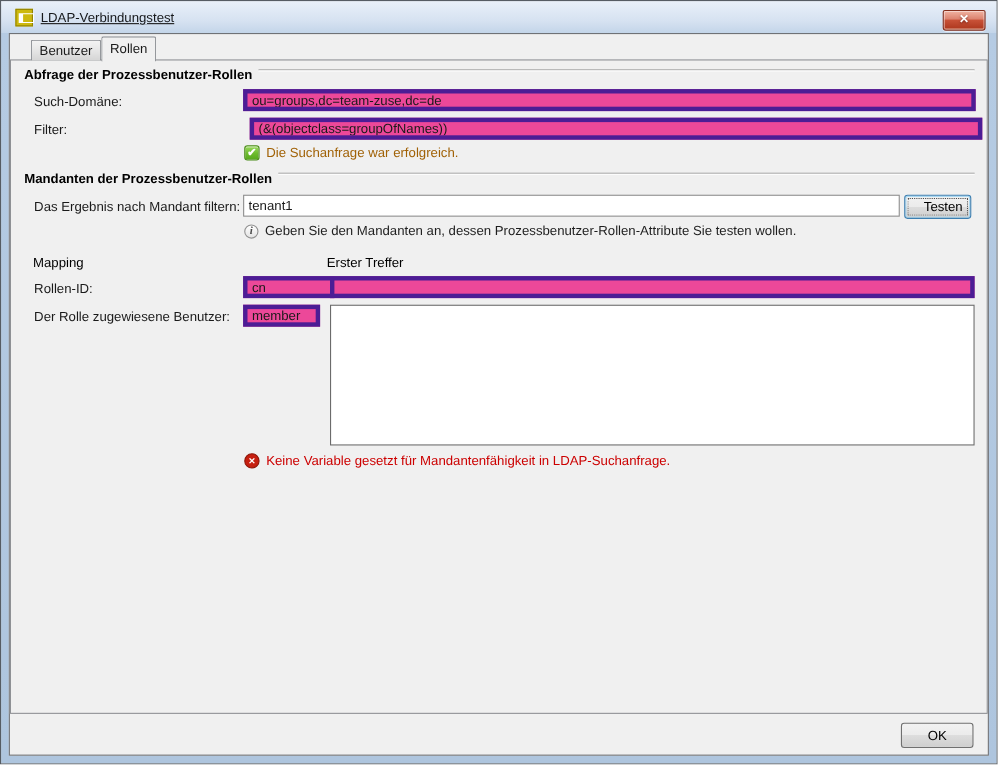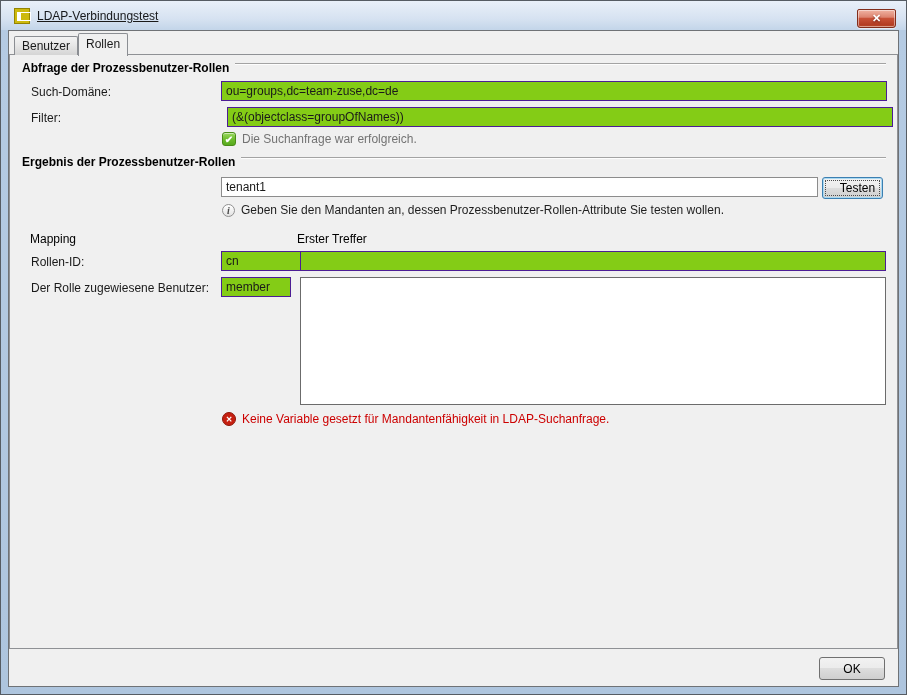--- a/index.html
+++ b/index.html
@@ -23,45 +23,45 @@
     background: linear-gradient(180deg,#f0b3a2 0%,#dd8470 42%,#c85137 50%,#b23c23 88%,#c0522f 100%);
     box-shadow: inset 0 0 0 1px rgba(255,255,255,0.45), 0 1px 0 rgba(255,255,255,0.55);
     display:flex; align-items:center; justify-content:center; cursor:pointer;
   }
   .close-x { color:#fff; font-size:11px; font-weight:bold; line-height:1; text-shadow:0 1px 2px rgba(60,0,0,0.6); }
 
   
   .client { position:absolute; left:7px; right:7px; top:29px; bottom:7px; background:#f0f0f0; border:1px solid #6f7276; }
 
   
-  .tabs { position:absolute; left:5px; top:1px; height:23px; display:flex; align-items:flex-end; z-index:3;text-align:right; }
+  .tabs { position:absolute; left:19px; top:1px; height:23px; display:flex; align-items:flex-end; z-index:3;text-align:right; }
   .tab { padding:0 7px; border:1px solid #8b8e93; border-bottom:none; border-radius:2px 2px 0 0; cursor:pointer; white-space:nowrap; }
   .tab.inactive { height:19px; line-height:18px; background:linear-gradient(180deg,#f3f3f3 0%,#e7e7e7 45%,#d5d5d5 100%); margin-right:0; position:relative; z-index:2; }
   .tab.active { height:23px; line-height:21px; background:#f0f0f0; position:relative; z-index:4; margin-bottom:-1px; }
 
   
   .panel { position:absolute; left:0; right:0; top:23px; bottom:37px; border:1px solid #8f9195; background:#f0f0f0; z-index:1; }
 
   .group-header { position:absolute; display:flex; align-items:flex-start; font-weight:bold; color:#000; }
   .group-header .line { flex:1; height:0; border-top:1px solid #a3a3a3; border-bottom:1px solid #fdfdfd; margin-left:6px; margin-top:2px; }
   .lbl { position:absolute; color:#1a1a1a; white-space:nowrap; }
   .bold-hdr { position:absolute; font-weight:normal; color:#000; white-space:nowrap; }
 
   .field { position:absolute; height:20px; font-family:"Liberation Sans",sans-serif; font-size:12px; padding:0 4px; color:#1a1a1a; }
-  .field.readonly { background:#84cc16; border:1px solid #4c1d95; }
+  .field.readonly { background:#ec4899; border:4px solid #4c1d95; }
   .field.editable { background:#ffffff; border:1px solid #8c8c8c; }
   textarea.bigbox { position:absolute; background:#ffffff; border:1px solid #6b6b6b; resize:none; font-family:"Liberation Sans",sans-serif; font-size:12px; padding:2px 4px; }
 
   
   .status { position:absolute; display:flex; align-items:center; gap:6px; white-space:nowrap; }
   .ico { width:14px; height:14px; display:inline-flex; align-items:center; justify-content:center; flex:0 0 auto; }
   .ico-check { background:linear-gradient(180deg,#9ad95f 0%,#6cbb2c 55%,#57a91d 100%); border:1px solid #498c17; border-radius:3px; color:#fff; font-size:10px; font-weight:bold; box-shadow: inset 0 1px 0 rgba(255,255,255,0.5); }
   .ico-info { border:1px solid #919191; border-radius:50%; background:linear-gradient(180deg,#ffffff,#e3e3e3); color:#4a4a4a; font-family:"Liberation Serif",serif; font-style:italic; font-weight:bold; font-size:10px; width:13px; height:13px; }
   .ico-error { background:radial-gradient(circle at 35% 30%, #ef7c6d 0%, #d83а29 40%, #c01d0e 75%); background-color:#c61f10; border:1px solid #8d170a; border-radius:50%; color:#fff; font-size:8px; font-weight:bold; }
-  .txt-green { color:#737373; }
+  .txt-green { color:#a16207; }
   .txt-info { color:#1e1e1e; }
   .txt-red { color:#cc0000; }
 
   
   .btn {
     font-family:"Liberation Sans",sans-serif; font-size:12px; color:#000;
     background:linear-gradient(180deg,#f2f2f2 0%,#ebebeb 50%,#dddddd 50%,#cfcfcf 100%);
     border:1px solid #707070; border-radius:3px; cursor:pointer;
   }
   .btn-testen {
@@ -105,24 +105,25 @@
 
       <span class="lbl" style="left:21px; top:56px;">Filter:</span>
       <input class="field readonly" style="left: 217px; top: 52px; width: 666px;" readonly="" value="(&amp;(objectclass=groupOfNames))">
 
       <div class="status" style="left:212px; top:77px;">
         <span class="ico ico-check">✔</span>
         <span class="txt-green">Die Suchanfrage war erfolgreich.</span>
       </div>
 
       <div class="group-header" style="left:12px; top:100px; right:11px;">
-        <span>Ergebnis der Prozessbenutzer-Rollen</span>
+        <span>Mandanten der Prozessbenutzer-Rollen</span>
         <span class="line"></span>
       </div>
 
+      <span class="lbl" style="left:21px; top:126px;">Das Ergebnis nach Mandant filtern:</span>
       <input class="field editable" style="left: 211px; top: 122px; width: 597px;" value="tenant1">
       <button class="btn btn-testen">Testen</button>
 
       <div class="status" style="left:212px; top:148px;">
         <span class="ico ico-info">i</span>
         <span class="txt-info">Geben Sie den Mandanten an, dessen Prozessbenutzer-Rollen-Attribute Sie testen wollen.</span>
       </div>
 
       <span class="bold-hdr" style="left:20px; top:177px;">Mapping</span>
       <span class="bold-hdr" style="left:287px; top:177px;">Erster Treffer</span>

